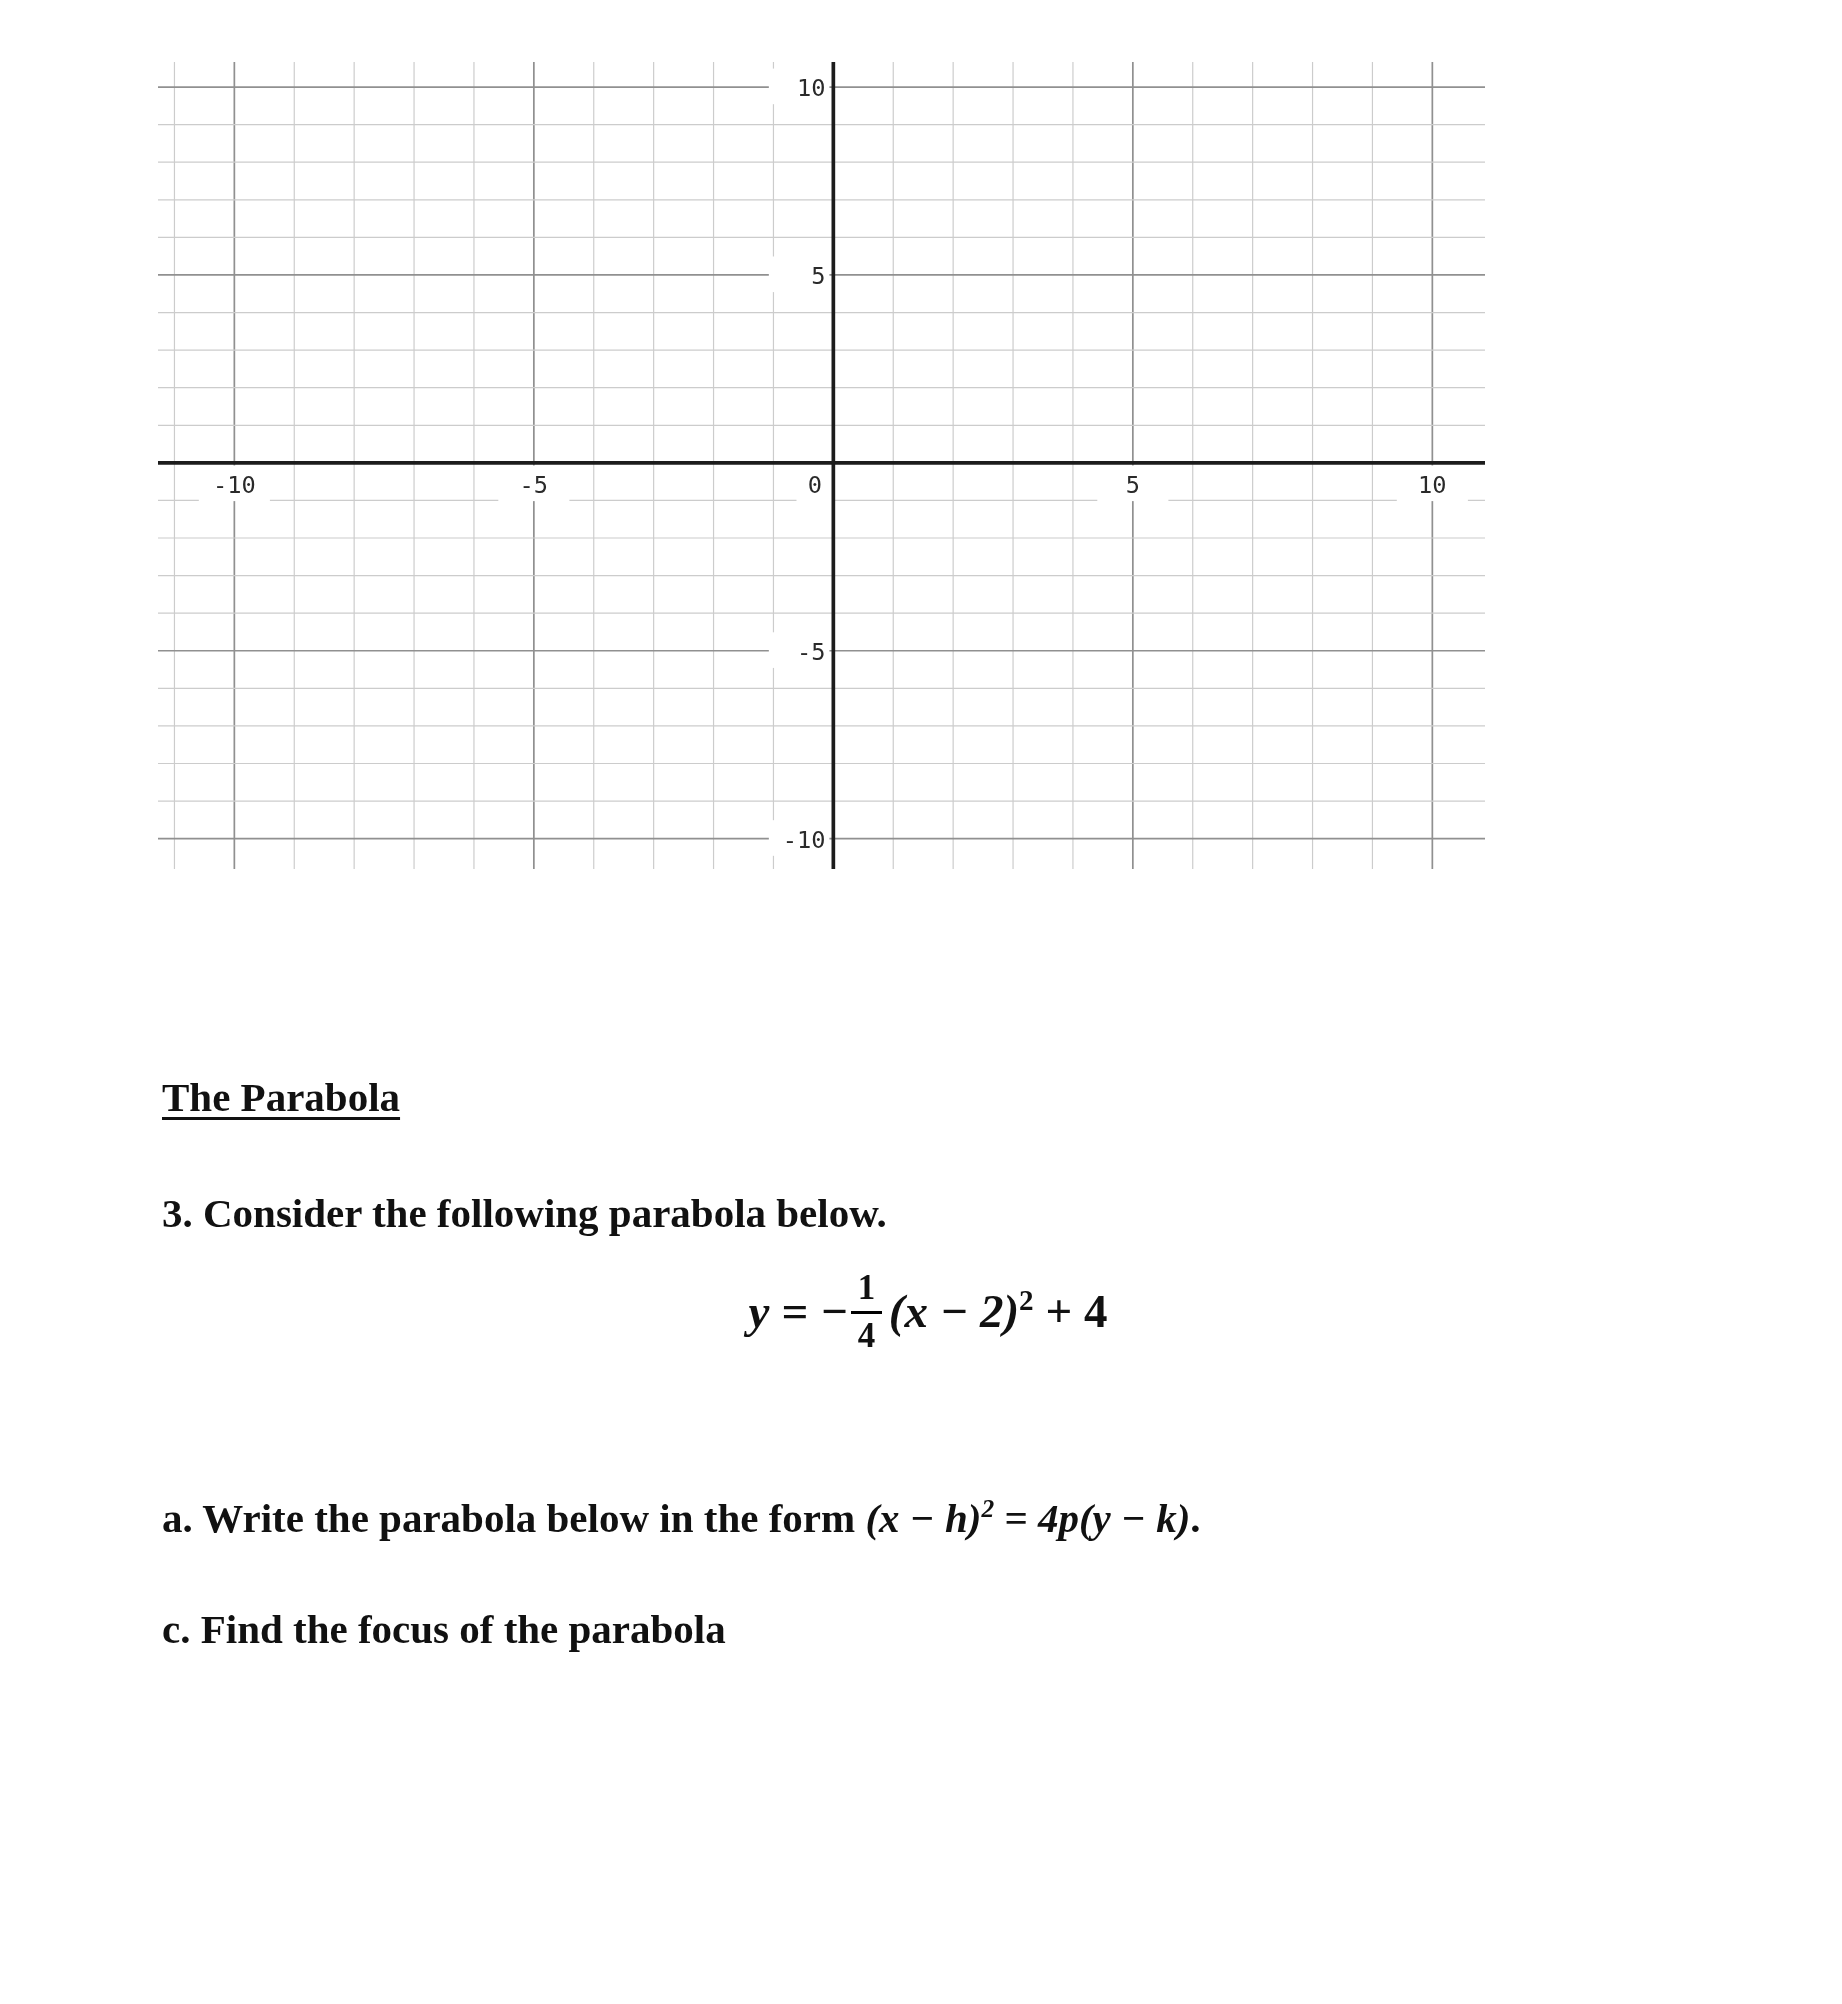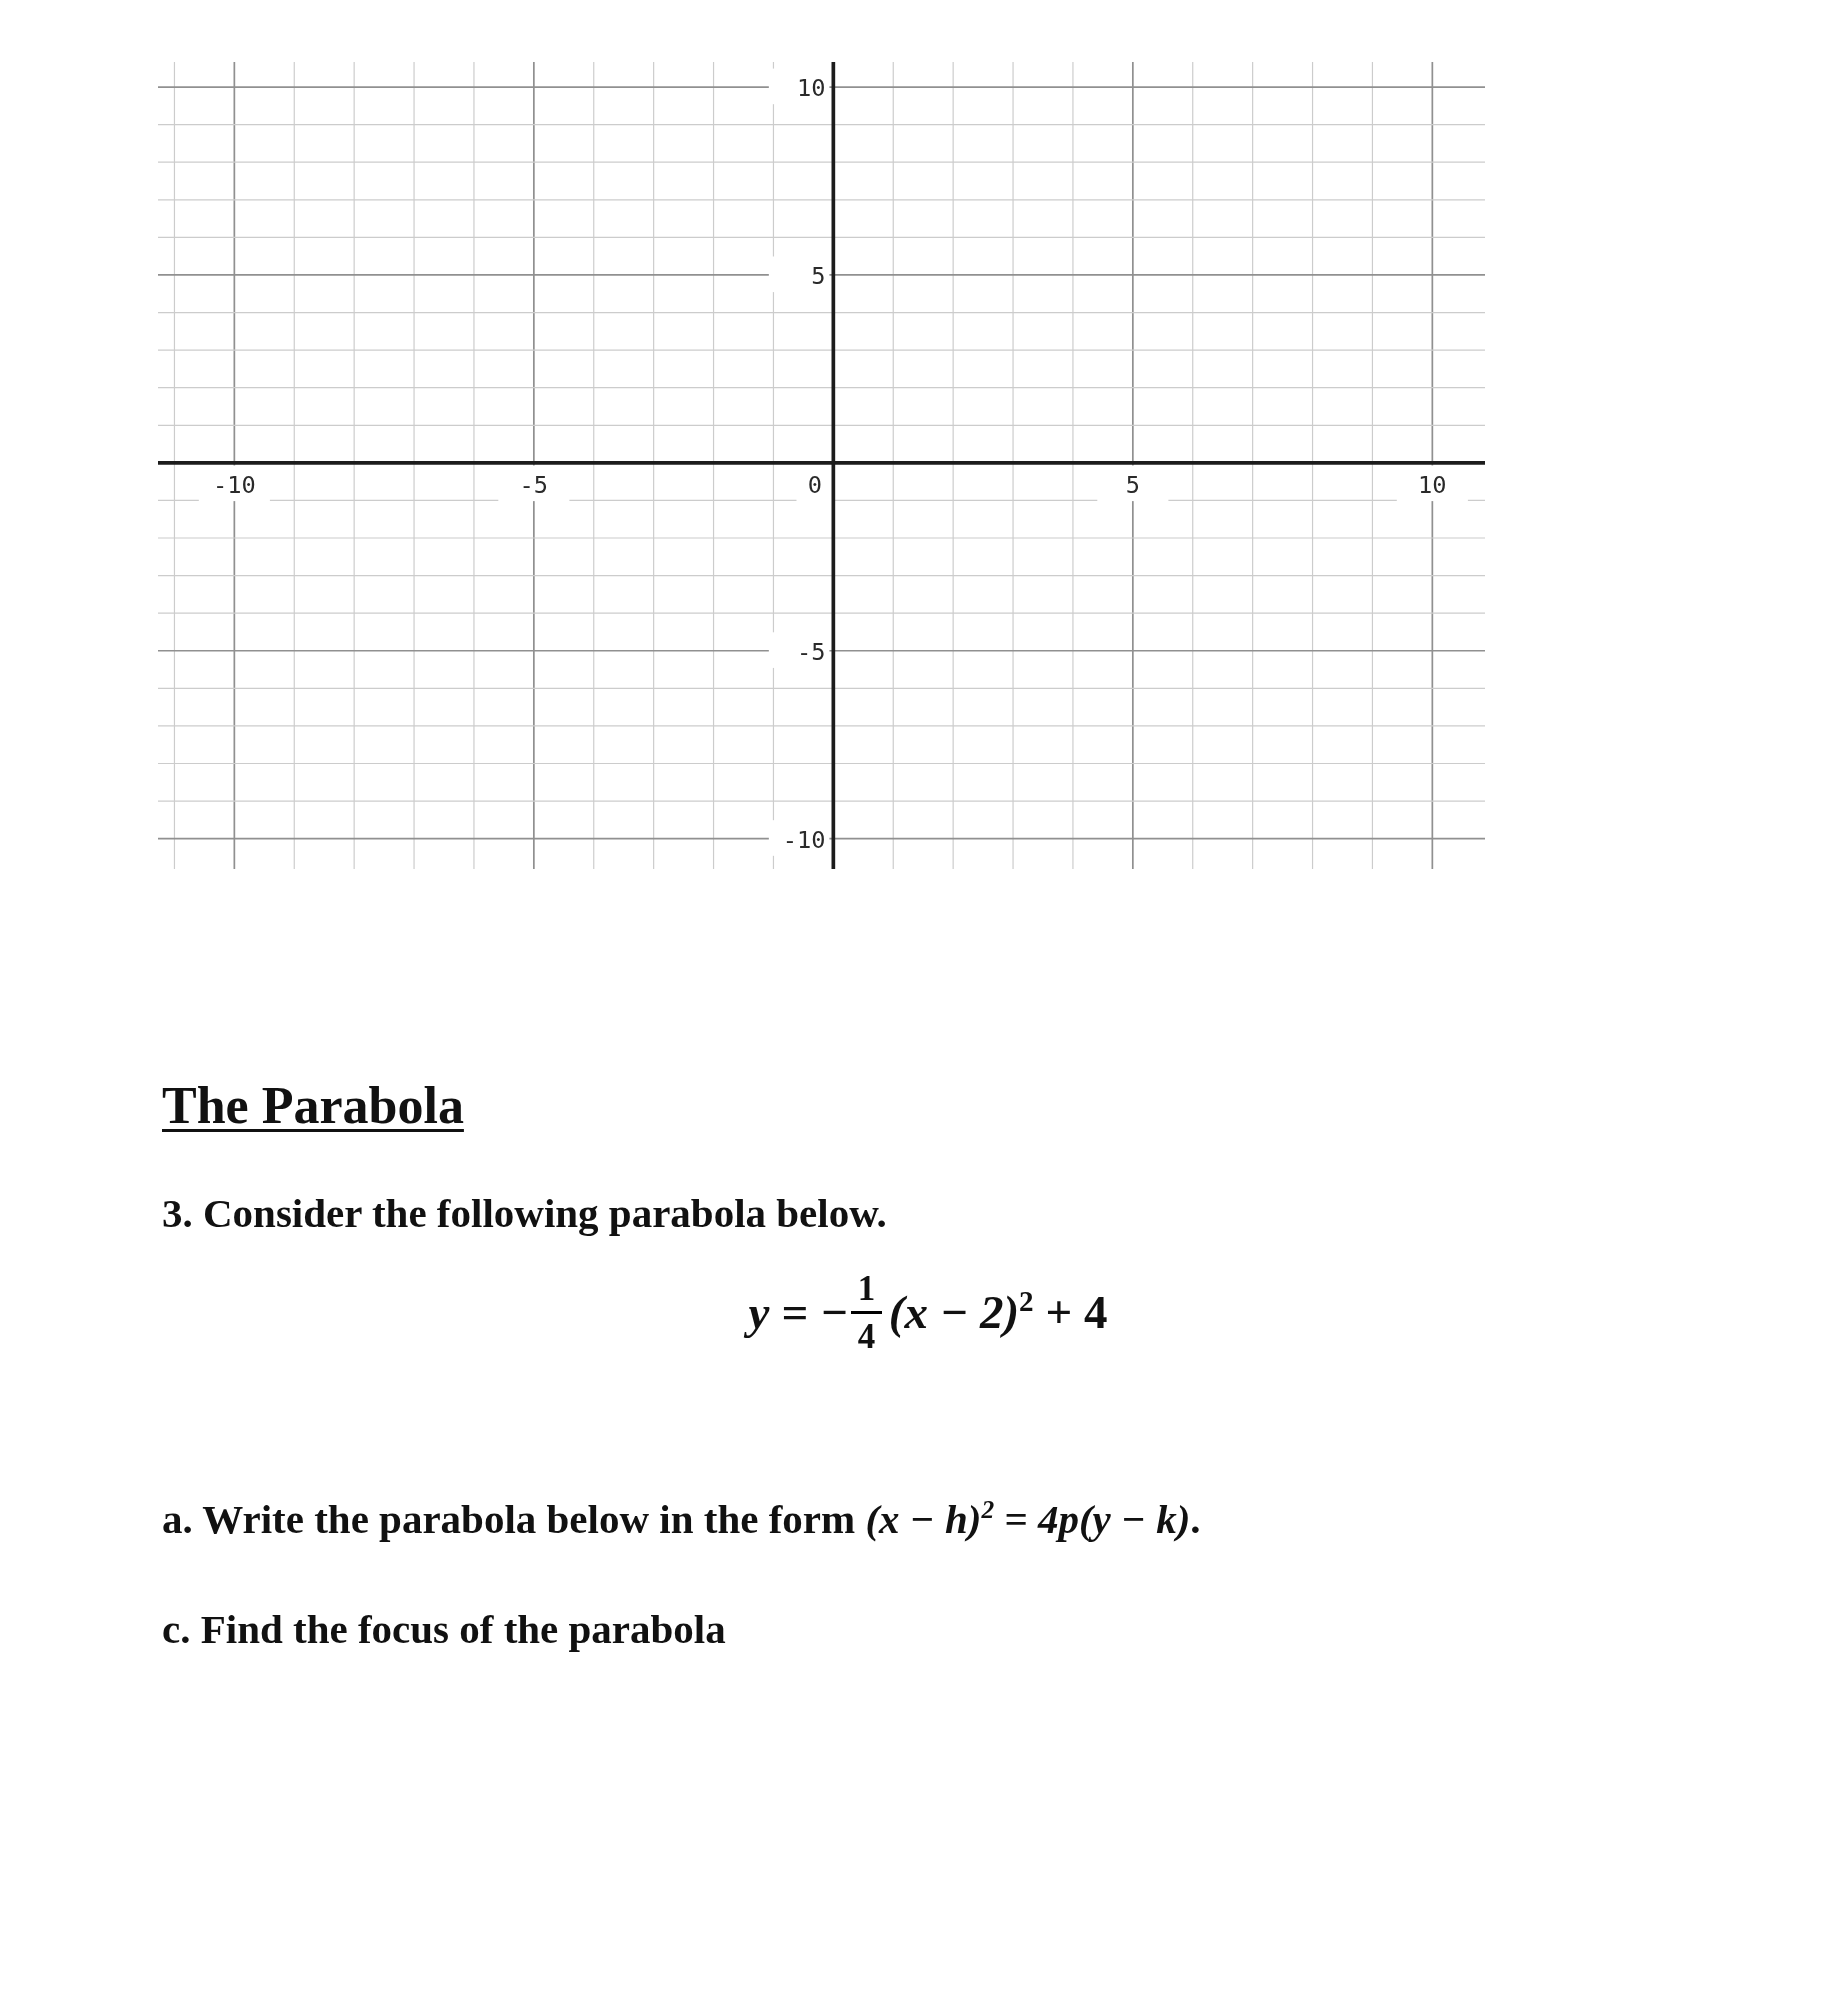--- a/index.html
+++ b/index.html
@@ -33,29 +33,29 @@
   .text-block {
     position: absolute;
     left: 162px;
     top: 1067px;
     width: 1532px;
     font-size: 41px;
     font-weight: bold;
     line-height: 1.5;
   }
   h2.heading {
-    font-size: 52px;
+    font-size: 41px;
     font-weight: bold;
     margin: 0 0 38px 0;
     display: inline-block;
     text-decoration: underline;
     text-decoration-thickness: 2.8px;
     text-underline-offset: 5.6px;
   }
-  p.intro { margin: 0 0 28px 0; }
+  p.intro { margin: 16px 0 28px 0; }
 
   .equation {
     text-align: center;
     font-size: 47px;
     font-weight: bold;
     margin: 24px 0 128px 0;
     line-height: 1.2;
   }
   .eq-it { font-style: italic; }
   .frac {

